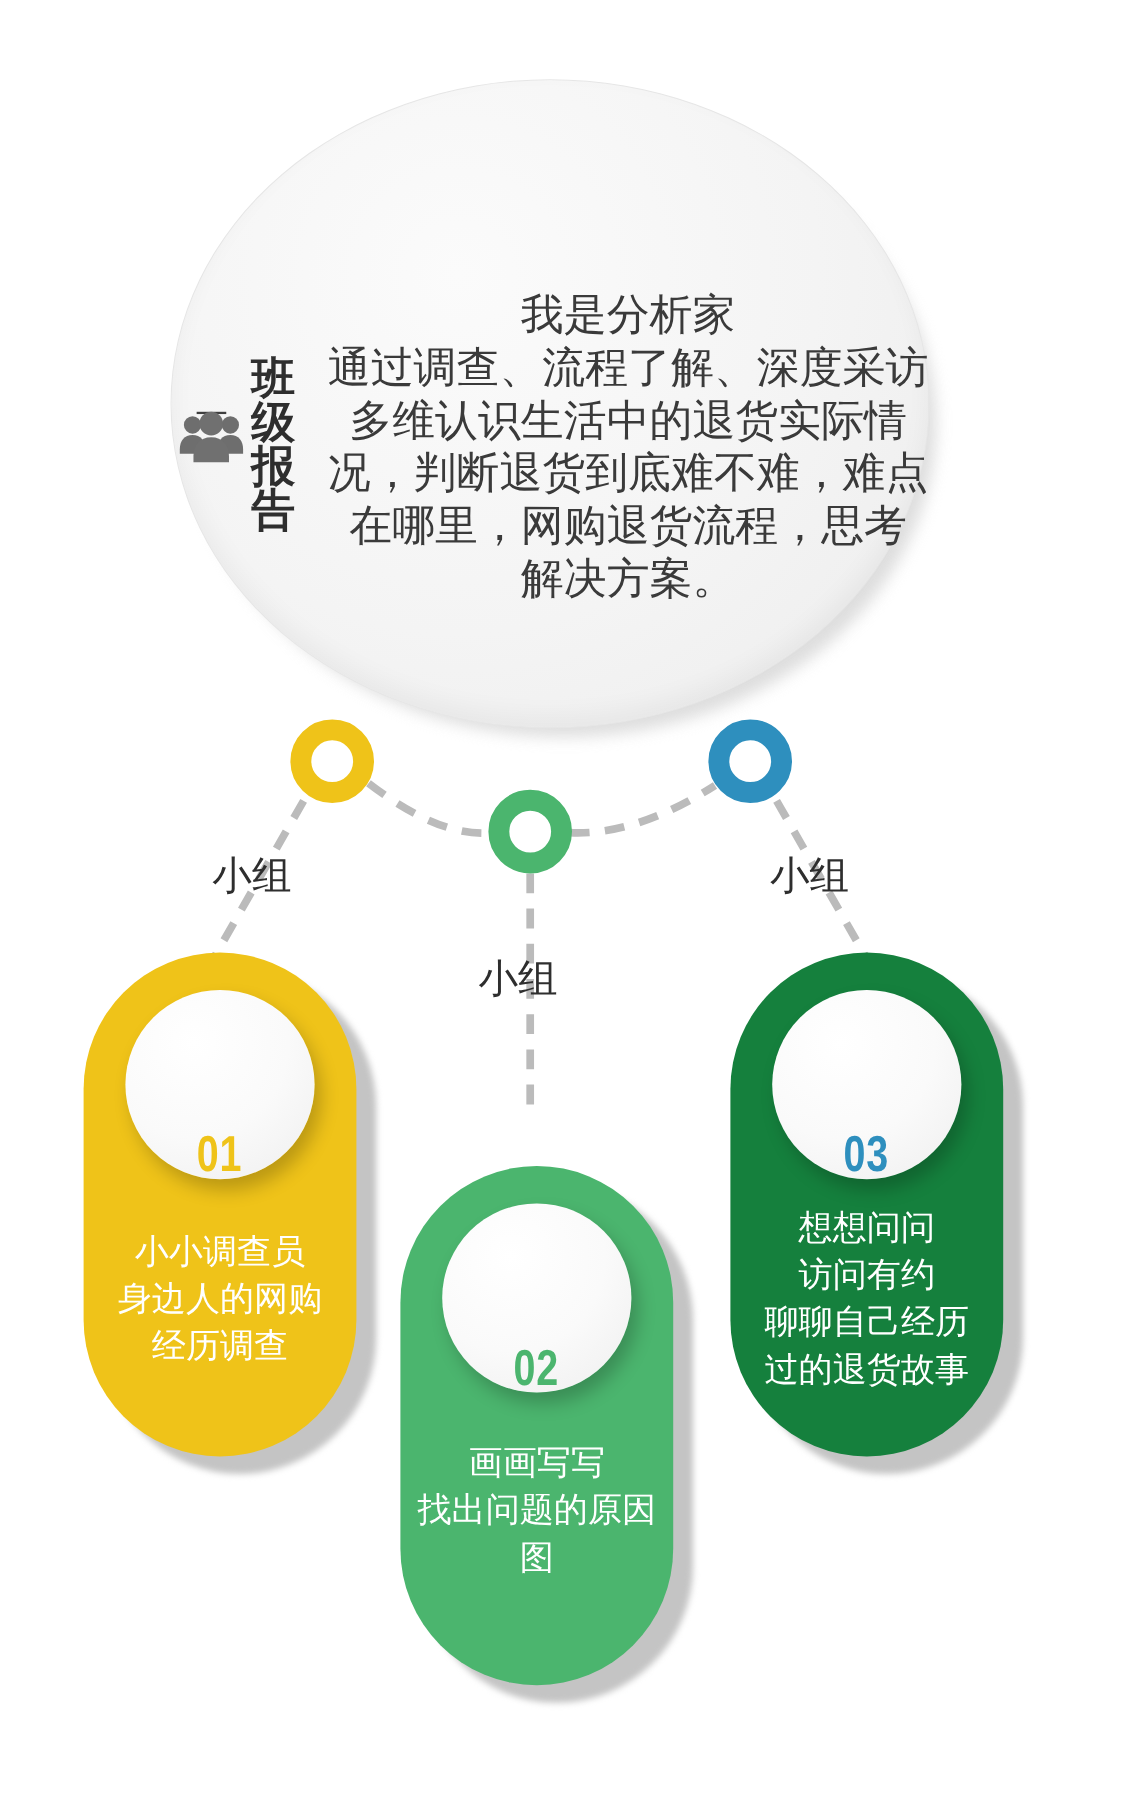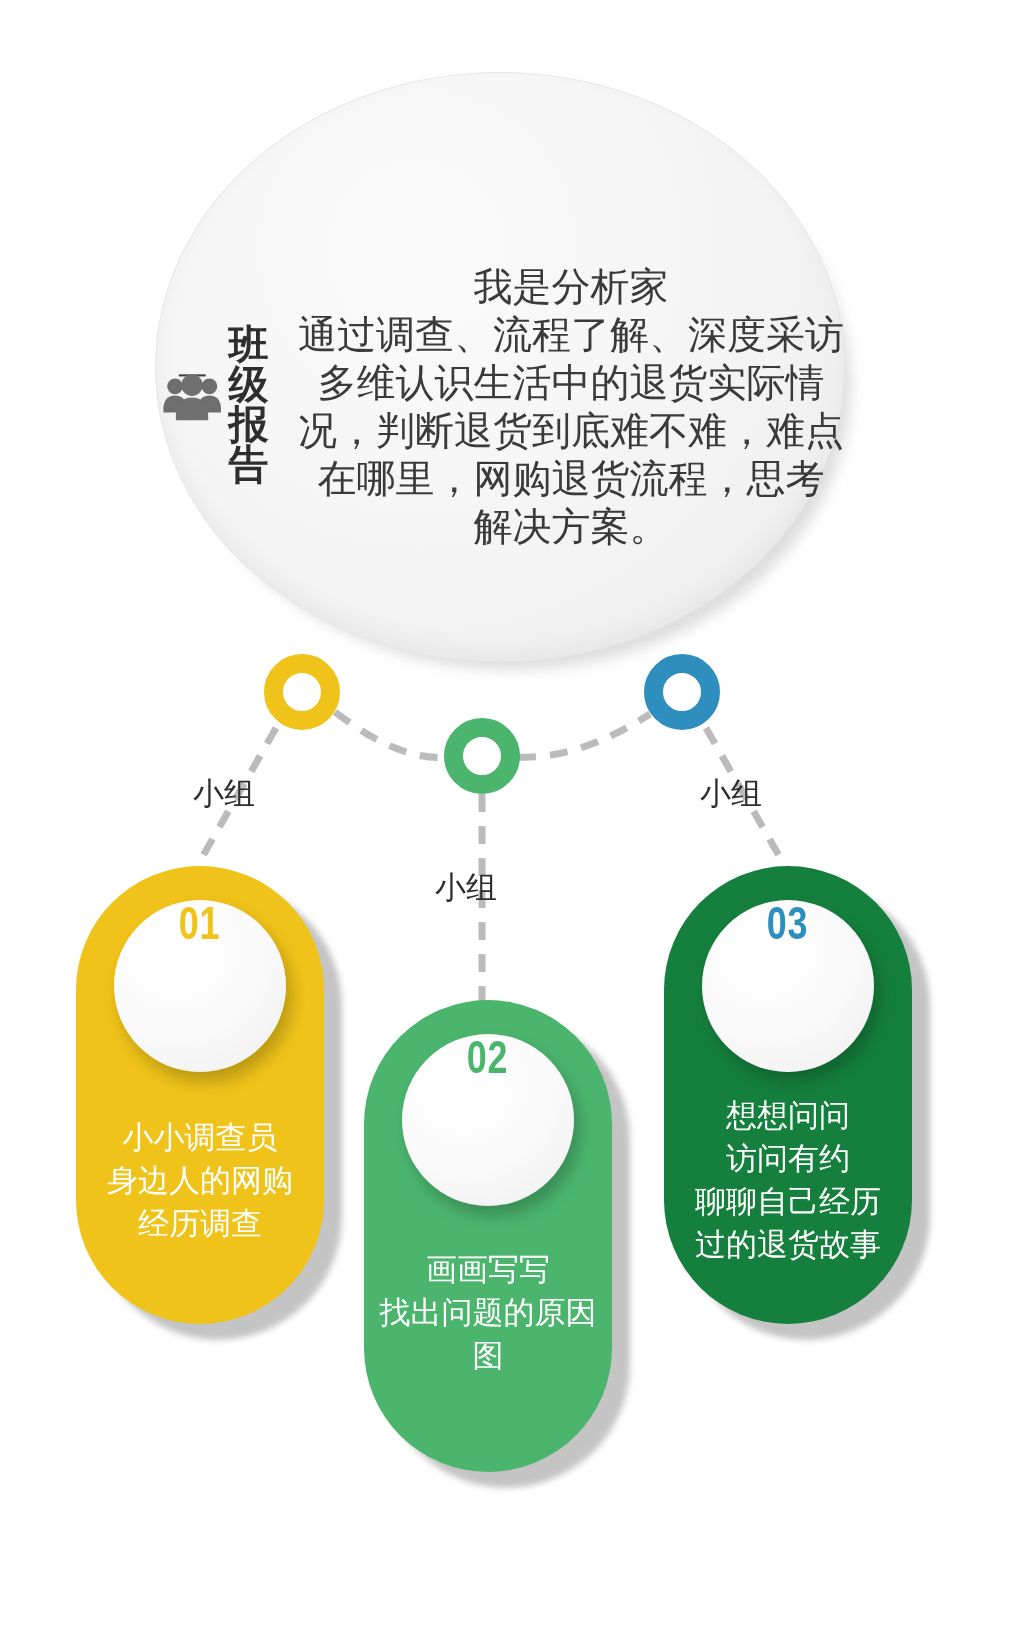--- a/index.html
+++ b/index.html
@@ -35,30 +35,30 @@
 
   
   .connector-svg{position:absolute;left:0;top:0;width:1024px;height:1635px;pointer-events:none;}
 
   .ring{position:absolute;border-radius:50%;box-sizing:border-box;}
   .ring-y{left:264px;top:654px;width:76px;height:76px;border:19px solid #EFC319;}
   .ring-g{left:444px;top:718px;width:76px;height:76px;border:19px solid #4BB56E;}
   .ring-b{left:644px;top:654px;width:76px;height:76px;border:19px solid #2E8FBE;}
 
   .branch-label{
-    position:absolute;font-size:31px;color:#2e2e2e;line-height:1;white-space:nowrap;
+    position:absolute;font-size:36px;color:#2e2e2e;line-height:1;white-space:nowrap;
   }
   .lbl-1{left:193px;top:778px;}
   .lbl-2{left:435px;top:872px;}
   .lbl-3{left:700px;top:778px;}
 
   
   .card-wrap{position:absolute;}
   .w1{left:76px;top:866px;width:248px;}
-  .w2{left:364px;top:1000px;width:248px;}
+  .w2{left:364px;top:1060px;width:248px;}
   .w3{left:664px;top:866px;width:248px;}
 
   .card-shadow{
     position:absolute;left:18px;top:16px;width:248px;border-radius:124px 124px 124px 124px;
     background:#c4c4c4;filter:blur(3px);
   }
   .s1{height:458px;}
   .s2{height:472px;}
   .s3{height:458px;}
 
@@ -67,21 +67,21 @@
     display:flex;flex-direction:column;align-items:center;
     box-sizing:border-box;padding-top:34px;
   }
   .c1{height:458px;background:#EFC319;}
   .c2{height:472px;background:#4BB56E;}
   .c3{height:458px;background:#15803d;}
 
   .num-circle{
     position:relative;width:172px;height:172px;border-radius:50%;
     background:radial-gradient(circle at 36% 28%, #ffffff 0%, #fafafa 52%, #eeeeee 100%);
-    display:flex;align-items:flex-start;justify-content:center;
+    display:flex;align-items:flex-end;justify-content:center;
     box-shadow:6px 10px 16px rgba(0,0,0,.22);
   }
   .num{
     font-size:46px;font-weight:bold;line-height:1;
     font-family:"Liberation Sans Narrow","Liberation Sans",sans-serif;
     transform:scaleX(.78);letter-spacing:1px;
   }
   .n1{color:#EFC319;}
   .n2{color:#4BB56E;}
   .n3{color:#2E8FBE;}

